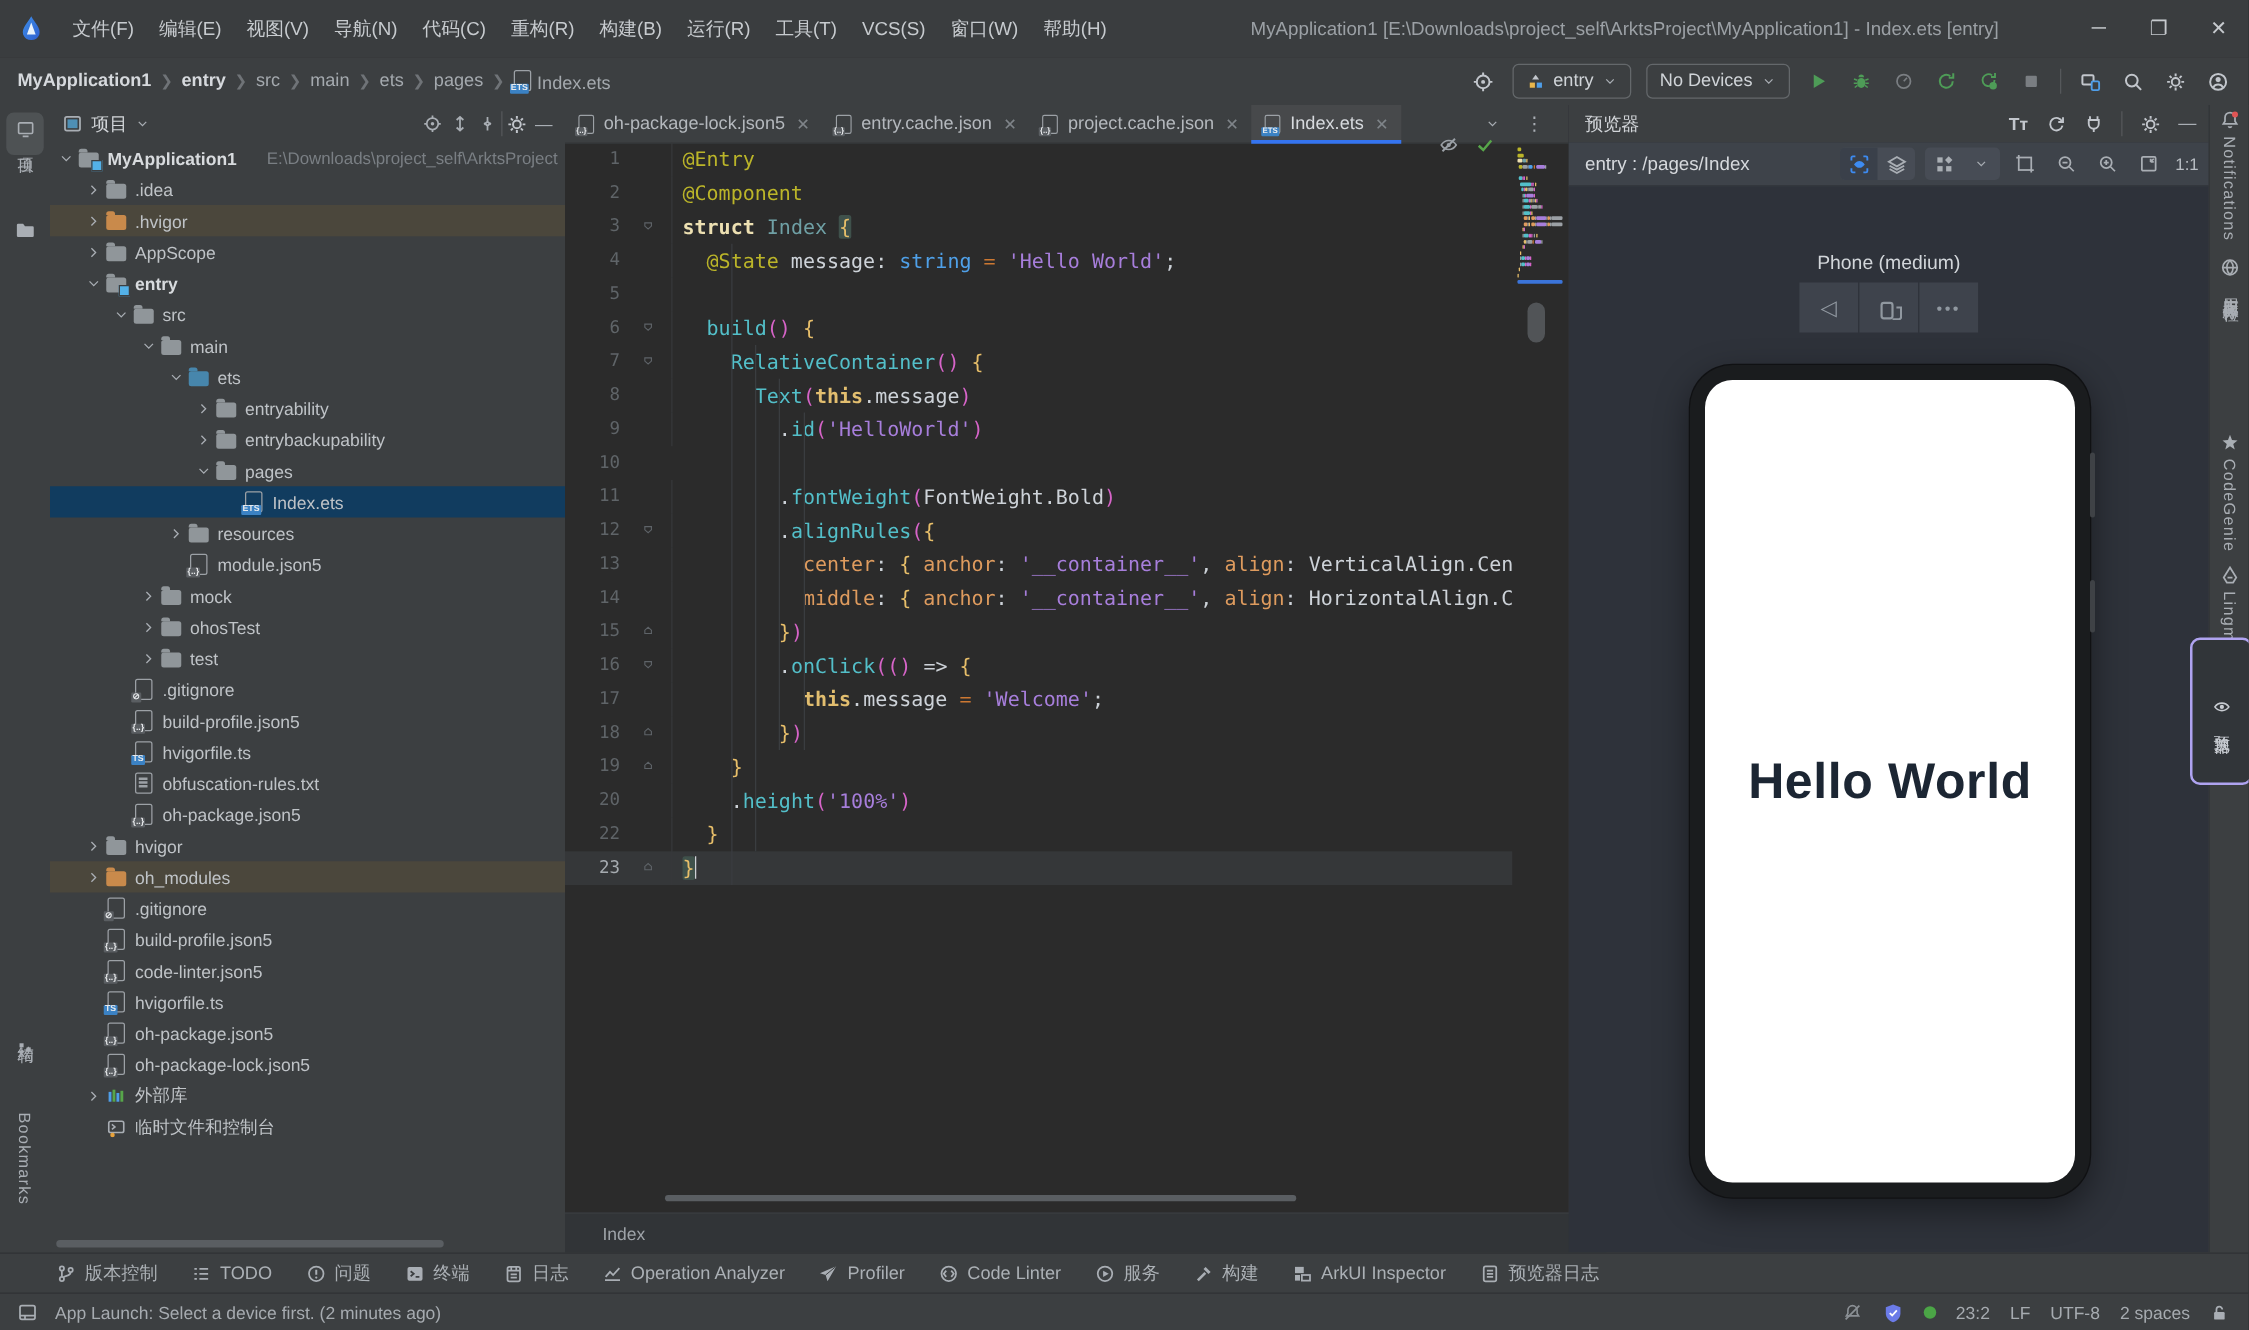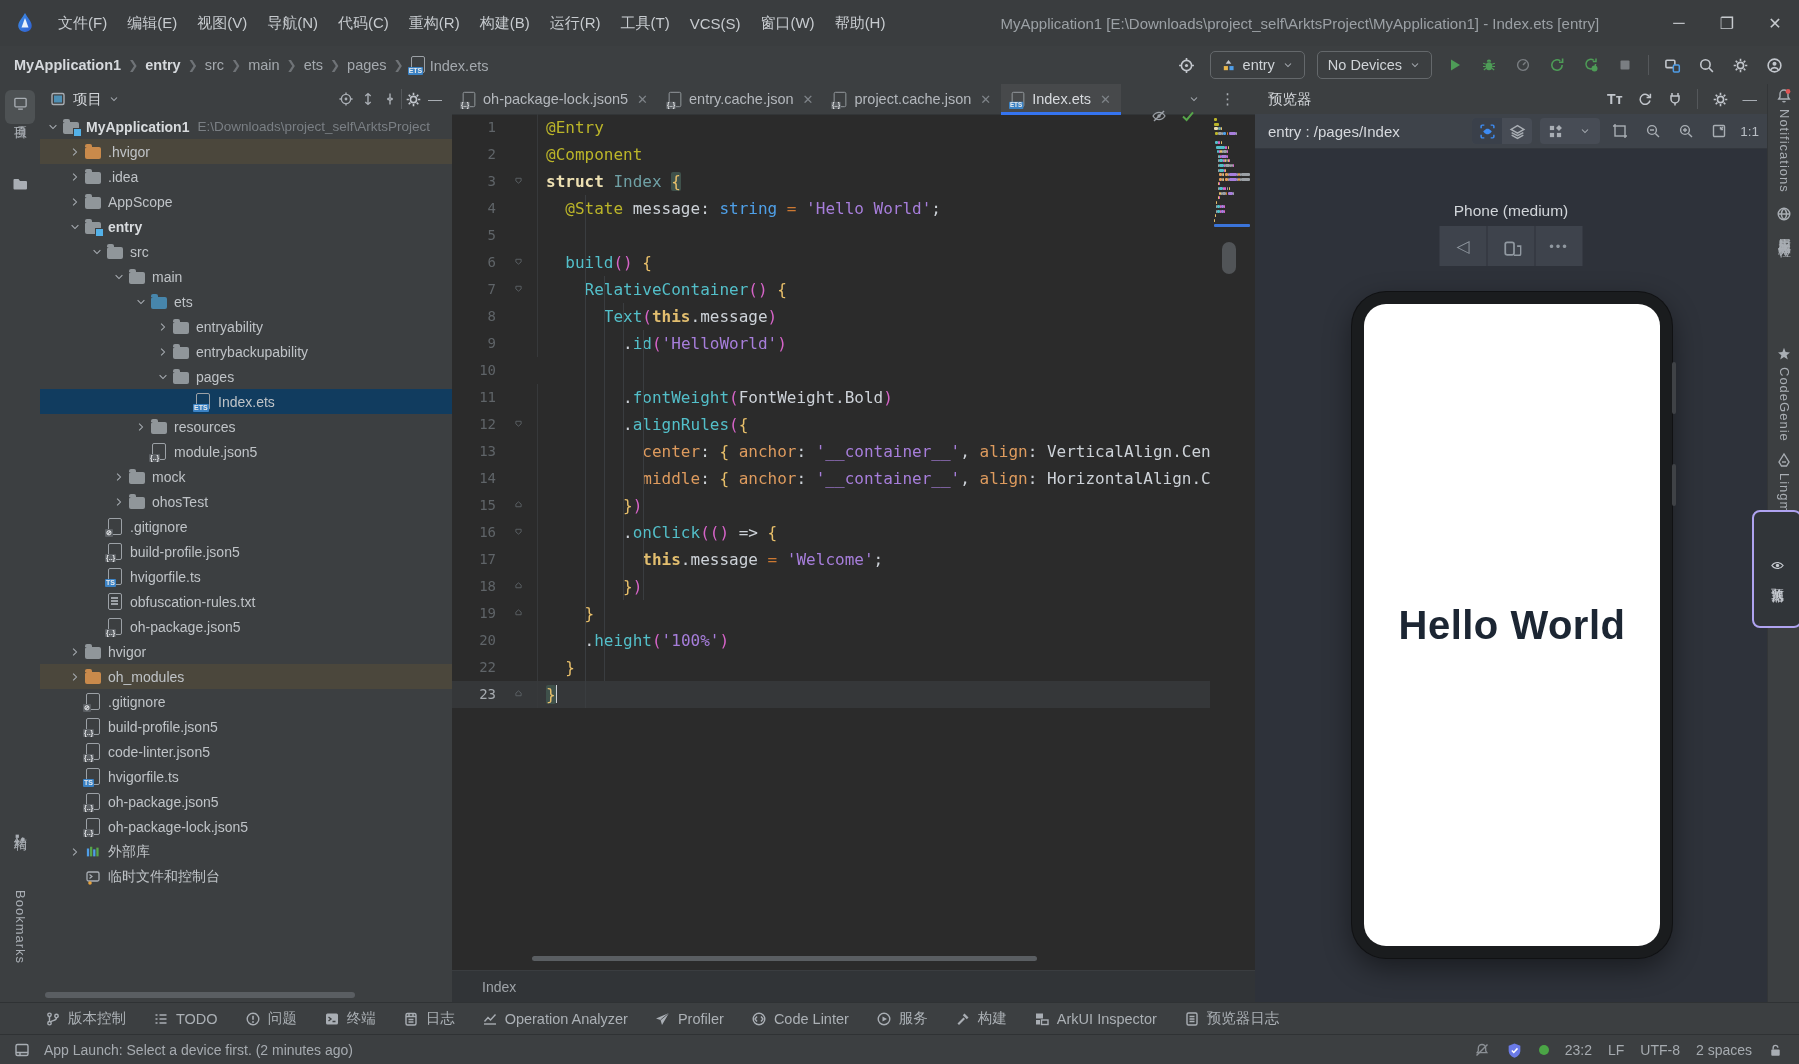--- a/index.html
+++ b/index.html
@@ -42,21 +42,21 @@
   .phead .ttl{color:#D2D5D9;font-size:14.5px;margin:0 6px 0 7px;}
   .phead .grow{flex:1;}
   .tree{position:absolute;left:0;top:30px;width:412px;}
   .trow{height:25px;display:flex;align-items:center;white-space:nowrap;overflow:hidden;}
   .trow.sel{background:#113C5F;}
   .trow.ex{background:#4B473C;}
   .tchev{width:17px;flex:none;display:flex;justify-content:center;}
   .ticon{width:20px;flex:none;display:flex;justify-content:center;margin-right:5px;}
   .tlabel{color:#BFC3C7;font-size:14px;}
   .tlabel.b{color:#D8DBDE;font-weight:bold;}
-  .tsub{color:#7A7F84;margin-left:8px;font-size:13.5px;}
+  .tsub{color:#7A7F84;margin-left:24px;font-size:13.5px;}
   .fold{width:16px;height:12px;background:#90969A;border-radius:2px;position:relative;margin-top:2px;}
   .fold::before{content:'';position:absolute;top:-3px;left:0;width:7px;height:3px;background:inherit;
     border-radius:2px 2px 0 0;}
   .fold.or{background:#C98A4B;}
   .fold.src{background:#4786AC;}
   .fold.mod::after{content:'';position:absolute;right:-3px;bottom:-3px;width:7px;height:7px;
     background:#53B1E8;border:1px solid #3C3F41;}
   .fico{position:relative;width:12px;height:15px;border:1px solid #9CA1A6;border-radius:2px;}
   .fico b{position:absolute;left:-4px;bottom:-3px;font-weight:bold;font-size:7px;line-height:8px;
     background:#5A5E62;color:#E8EAEC;padding:0 1px;border-radius:1px;font-family:"Liberation Sans",sans-serif;}
@@ -375,42 +375,42 @@
             <svg width="12" height="12" viewBox="0 0 16 16" fill="none">
               <path d="M3.5 5.5 8 10l4.5-4.5" stroke="#A9AEB4" stroke-width="1.4" fill="none"></path>
             </svg>
           </span>
    <span class="ticon">
             <span class="fold mod"></span>
           </span>
    <span class="tlabel b">MyApplication1</span>
    <span class="tsub">E:\Downloads\project_self\ArktsProject</span>
  </div>
+        <div class="trow " style="padding-left:26px">
+   <span class="tchev">
+            <svg width="12" height="12" viewBox="0 0 16 16" fill="none">
+              <path d="M5.5 3.5 10 8l-4.5 4.5" stroke="#A9AEB4" stroke-width="1.4" fill="none"></path>
+            </svg>
+          </span>
+   <span class="ticon">
+            <span class="fold"></span>
+          </span>
+   <span class="tlabel ">.idea</span>
+
+ </div>
         <div class="trow ex" style="padding-left:26px">
    <span class="tchev">
             <svg width="12" height="12" viewBox="0 0 16 16" fill="none">
               <path d="M5.5 3.5 10 8l-4.5 4.5" stroke="#A9AEB4" stroke-width="1.4" fill="none"></path>
             </svg>
           </span>
    <span class="ticon">
             <span class="fold or"></span>
           </span>
    <span class="tlabel ">.hvigor</span>
-
- </div>
-        <div class="trow " style="padding-left:26px">
-   <span class="tchev">
-            <svg width="12" height="12" viewBox="0 0 16 16" fill="none">
-              <path d="M5.5 3.5 10 8l-4.5 4.5" stroke="#A9AEB4" stroke-width="1.4" fill="none"></path>
-            </svg>
-          </span>
-   <span class="ticon">
-            <span class="fold"></span>
-          </span>
-   <span class="tlabel ">.idea</span>
 
  </div>
         <div class="trow " style="padding-left:26px">
    <span class="tchev">
             <svg width="12" height="12" viewBox="0 0 16 16" fill="none">
               <path d="M5.5 3.5 10 8l-4.5 4.5" stroke="#A9AEB4" stroke-width="1.4" fill="none"></path>
             </svg>
           </span>
    <span class="ticon">
             <span class="fold"></span>
@@ -549,20 +549,32 @@
         <div class="trow " style="padding-left:70px">
    <span class="tchev">
             <svg width="12" height="12" viewBox="0 0 16 16" fill="none">
               <path d="M5.5 3.5 10 8l-4.5 4.5" stroke="#A9AEB4" stroke-width="1.4" fill="none"></path>
             </svg>
           </span>
    <span class="ticon">
             <span class="fold"></span>
           </span>
    <span class="tlabel ">ohosTest</span>
+
+ </div>
+        <div class="trow " style="padding-left:70px">
+   <span class="tchev">
+            <svg width="12" height="12" viewBox="0 0 16 16" fill="none">
+              <path d="M5.5 3.5 10 8l-4.5 4.5" stroke="#A9AEB4" stroke-width="1.4" fill="none"></path>
+            </svg>
+          </span>
+   <span class="ticon">
+            <span class="fold"></span>
+          </span>
+   <span class="tlabel ">test</span>
 
  </div>
         <div class="trow " style="padding-left:48px">
    <span class="tchev"></span>
    <span class="ticon">
             <span class="fico">
               <b>⊘</b>
             </span>
           </span>
    <span class="tlabel ">.gitignore</span>

